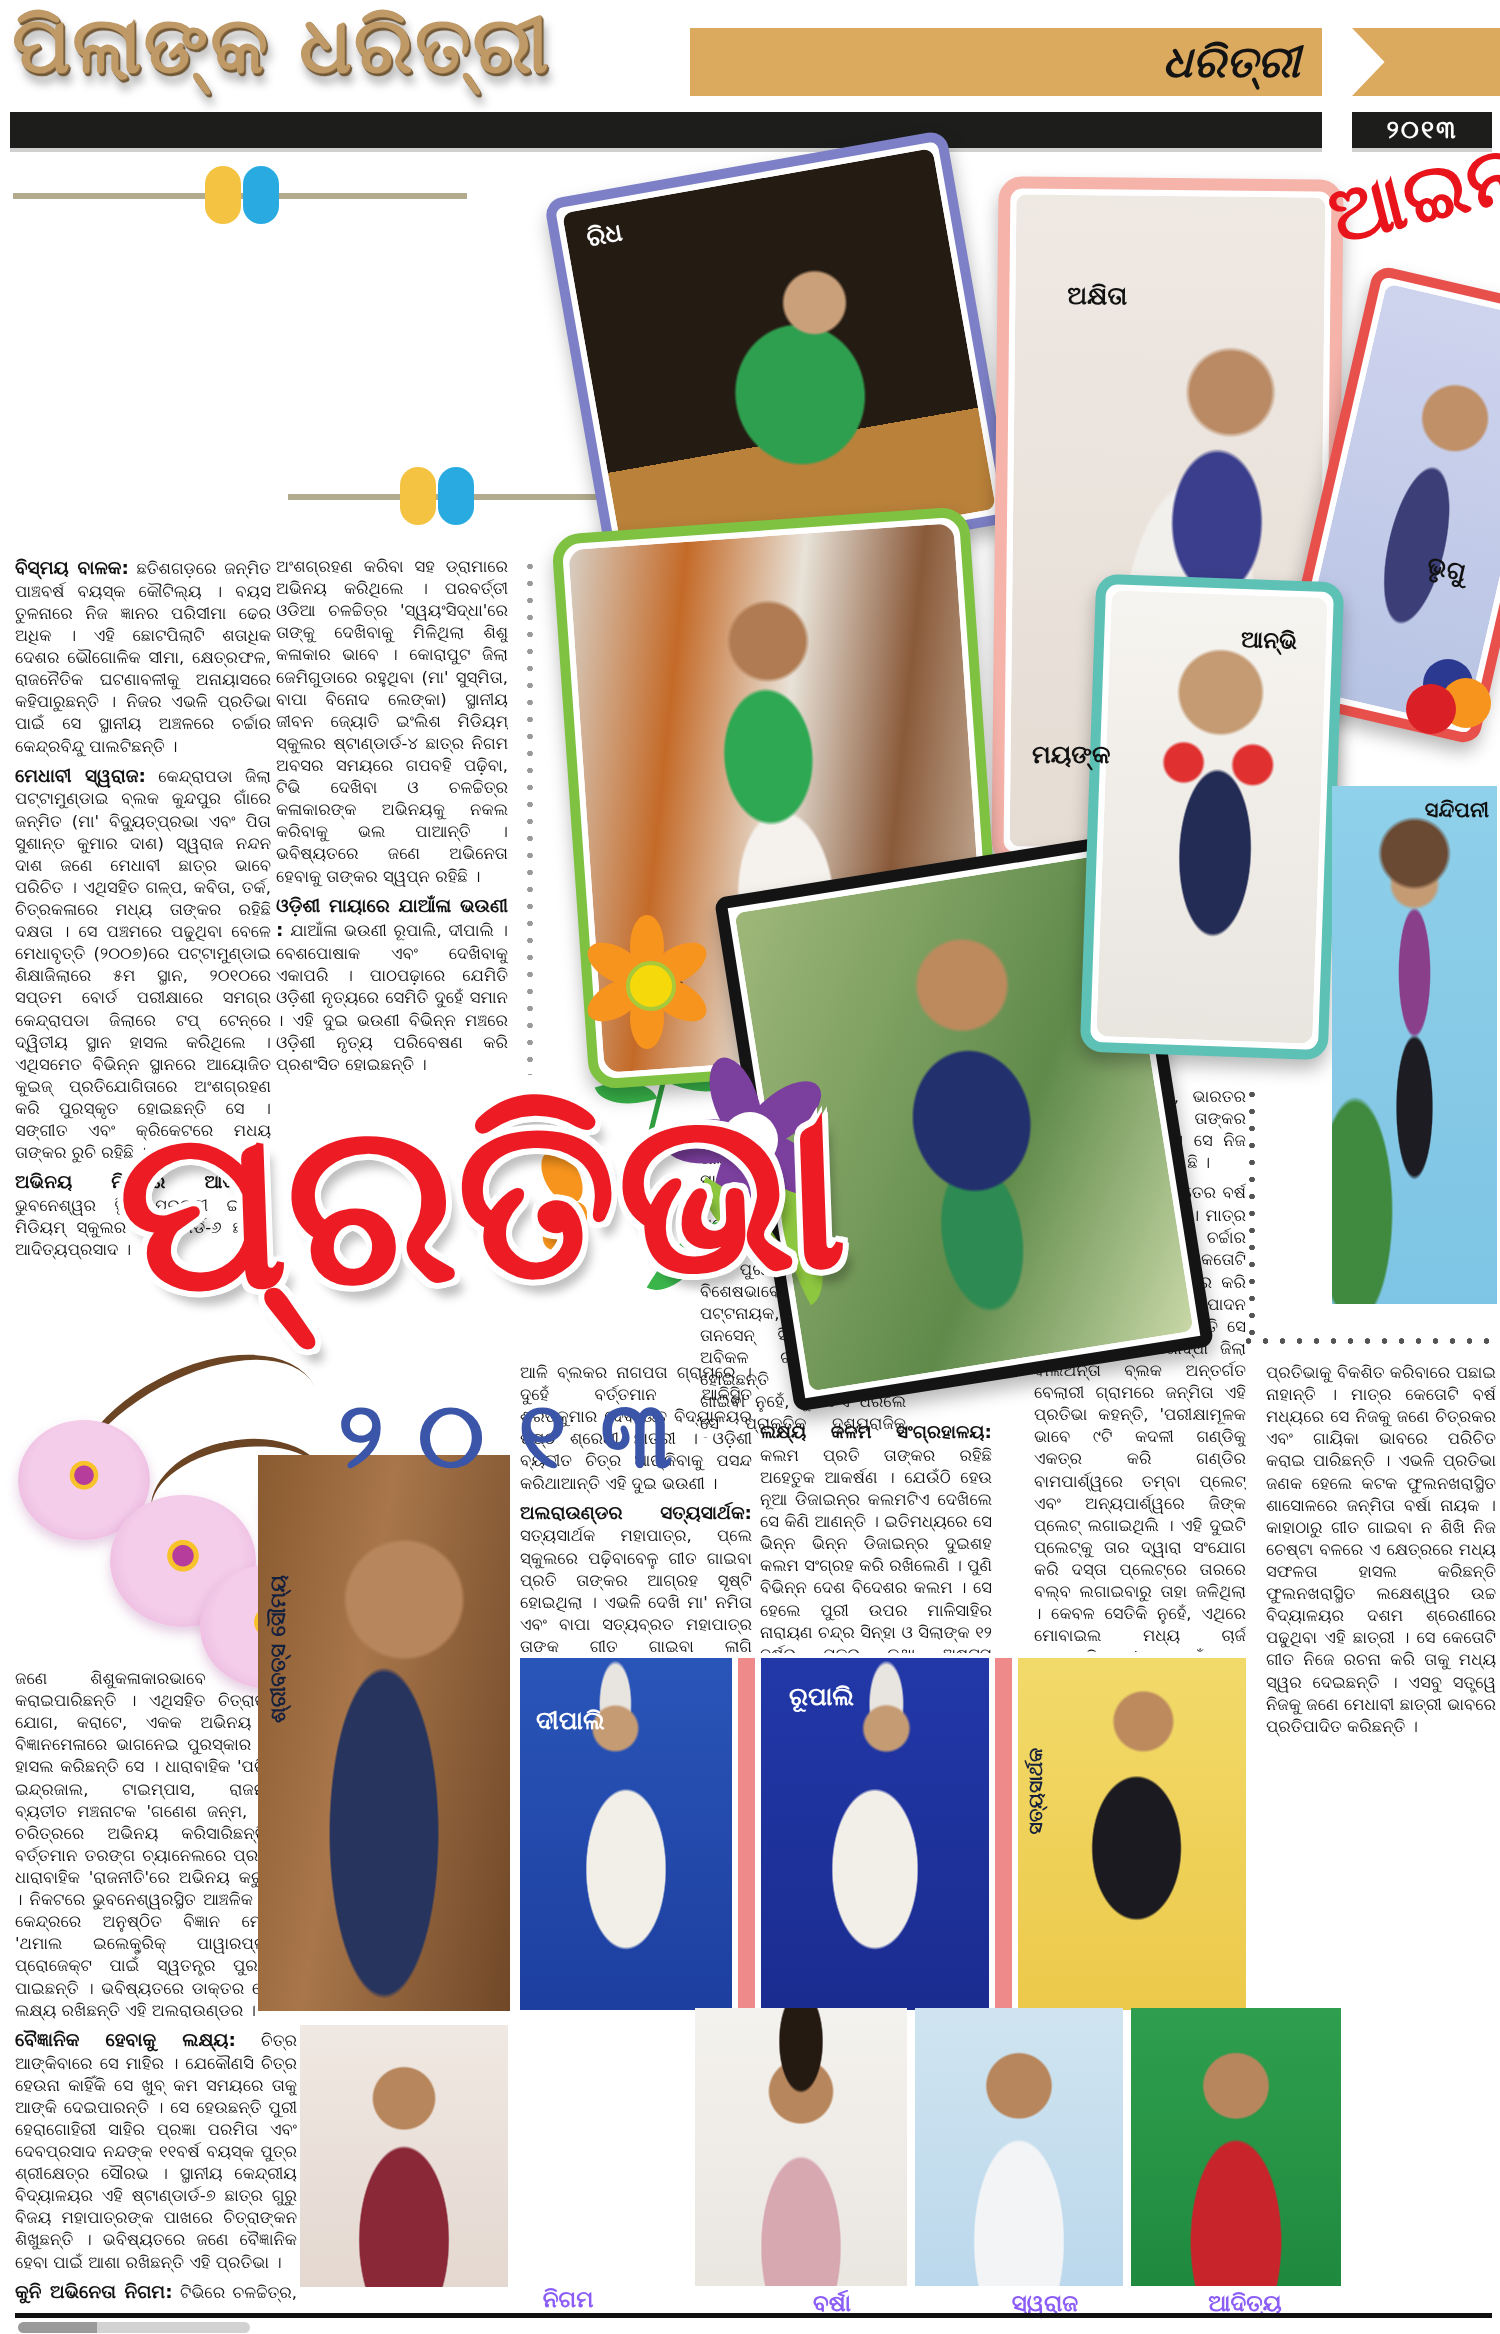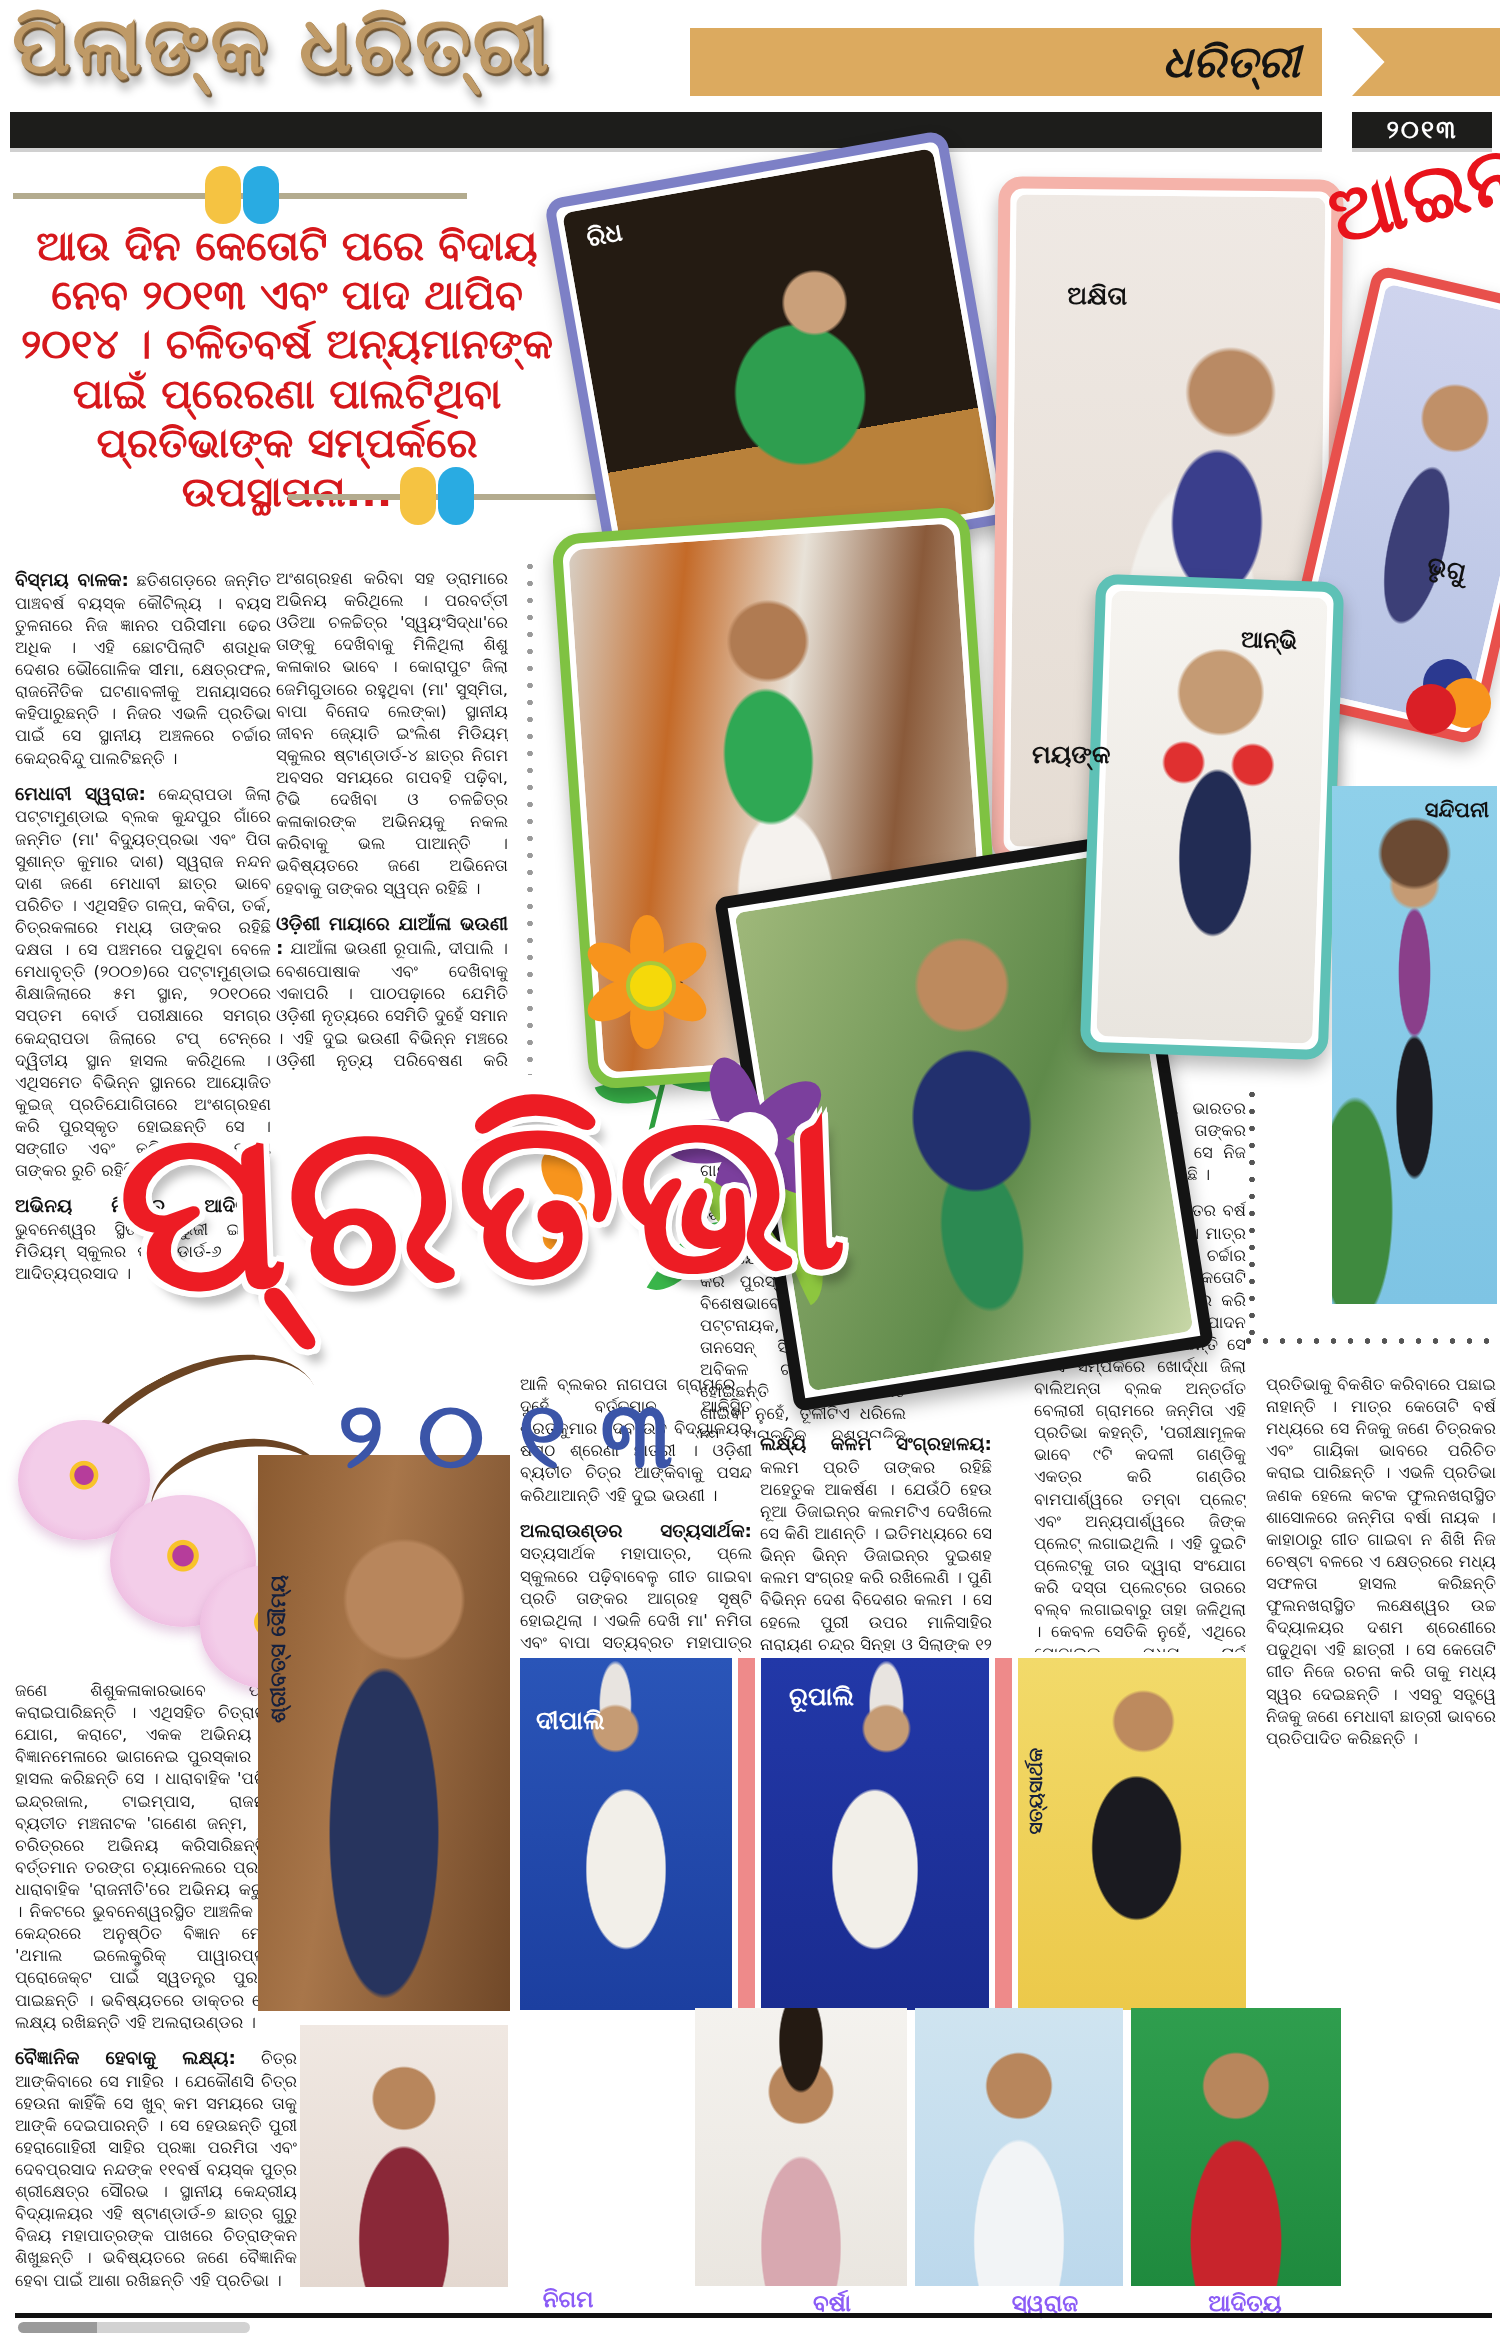--- a/index.html
+++ b/index.html
@@ -20,21 +20,21 @@
     display:flex;align-items:center;justify-content:center;}
   .yearbar span{color:#fff;font-size:25px;font-weight:bold;letter-spacing:2px;}
   
   .divline{height:6px;background:#b3ab8e;}
   .pill{width:36px;height:58px;border-radius:18px;}
   .pill.y{background:#f5c342;} .pill.b{background:#29abe2;}
   .intro{left:8px;top:222px;width:558px;text-align:center;font-size:41px;line-height:1.2;
     font-weight:bold;color:#d6181c;}
   
   .col{font-size:16.5px;line-height:1.34;text-align:justify;color:#121212;overflow:hidden;}
-  .col p{margin:12px 0 6px 0;}
+  .col p{margin:0 0 6px 0;}
   .col b{font-size:18.5px;}
   
   .vdots{width:8px;background-image:radial-gradient(circle,#9a9a9a 2.6px,rgba(0,0,0,0) 3px);
     background-size:8px 17px;background-repeat:repeat-y;}
   .vdots.dark{background-image:radial-gradient(circle,#555 2.6px,rgba(0,0,0,0) 3px);}
   .hdots{height:8px;background-image:radial-gradient(circle,#9a9a9a 2.6px,rgba(0,0,0,0) 3px);
     background-size:17px 8px;background-repeat:repeat-x;}
   .hdots.dark{background-image:radial-gradient(circle,#555 2.6px,rgba(0,0,0,0) 3px);}
   
   .ph{box-sizing:border-box;background:#fff;border:10px solid #888;border-radius:18px;
@@ -94,21 +94,20 @@
   </div>
   <div class="abs goldbar2"></div>
   <div class="abs blackbar"></div>
   <div class="abs yearbar">
     <span>୨୦୧୩</span>
   </div>
 
   <div class="abs divline" style="left:13px;top:193px;width:454px;"></div>
   <div class="abs pill y" style="left:205px;top:166px;"></div>
   <div class="abs pill b" style="left:243px;top:166px;"></div>
-  <div class="abs intro">ଆଉ ଦିନ କେତୋଟି ପରେ ବିଦାୟ ନେବ ୨୦୧୩ ଏବଂ ପାଦ ଥାପିବ ୨୦୧୪ । ଚଳିତବର୍ଷ ଅନ୍ୟମାନଙ୍କ ପାଇଁ ପ୍ରେରଣା ପାଲଟିଥିବା ପ୍ରତିଭାଙ୍କ ସମ୍ପର୍କରେ ଉପସ୍ଥାପନା...</div>
   <div class="abs divline" style="left:288px;top:494px;width:368px;"></div>
   <div class="abs pill y" style="left:400px;top:467px;"></div>
   <div class="abs pill b" style="left:438px;top:467px;"></div>
 
   <div class="abs col" style="left:15px;top:556px;width:256px;height:828px;">
     <p class="art"><b>ବିସ୍ମୟ ବାଳକ:</b> <span>ଛତିଶଗଡ଼ରେ ଜନ୍ମିତ ପାଞ୍ଚବର୍ଷ ବୟସ୍କ କୌଟିଲ୍ୟ । ବୟସ ତୁଳନାରେ ନିଜ ଜ୍ଞାନର ପରିସୀମା ଢେର ଅଧିକ । ଏହି ଛୋଟପିଲାଟି ଶତାଧିକ ଦେଶର ଭୌଗୋଳିକ ସୀମା, କ୍ଷେତ୍ରଫଳ, ରାଜନୈତିକ ଘଟଣାବଳୀକୁ ଅନାୟାସରେ କହିପାରୁଛନ୍ତି । ନିଜର ଏଭଳି ପ୍ରତିଭା ପାଇଁ ସେ ସ୍ଥାନୀୟ ଅଞ୍ଚଳରେ ଚର୍ଚ୍ଚାର କେନ୍ଦ୍ରବିନ୍ଦୁ ପାଲଟିଛନ୍ତି ।</span></p>
     <p class="art"><b>ମେଧାବୀ ସ୍ୱରାଜ:</b> <span>କେନ୍ଦ୍ରାପଡା ଜିଲା ପଟ୍ଟାମୁଣ୍ଡାଇ ବ୍ଲକ କୁନ୍ଦପୁର ଗାଁରେ ଜନ୍ମିତ (ମା' ବିଦ୍ୟୁତ୍‌ପ୍ରଭା ଏବଂ ପିତା ସୁଶାନ୍ତ କୁମାର ଦାଶ) ସ୍ୱରାଜ ନନ୍ଦନ ଦାଶ ଜଣେ ମେଧାବୀ ଛାତ୍ର ଭାବେ ପରିଚିତ । ଏଥିସହିତ ଗଳ୍ପ, କବିତା, ତର୍କ, ଚିତ୍ରକଳାରେ ମଧ୍ୟ ତାଙ୍କର ରହିଛି ଦକ୍ଷତା । ସେ ପଞ୍ଚମରେ ପଢୁଥିବା ବେଳେ ମେଧାବୃତ୍ତି (୨୦୦୭)ରେ ପଟ୍ଟାମୁଣ୍ଡାଇ ଶିକ୍ଷାଜିଲାରେ ୫ମ ସ୍ଥାନ, ୨୦୧୦ରେ ସପ୍ତମ ବୋର୍ଡ ପରୀକ୍ଷାରେ ସମଗ୍ର କେନ୍ଦ୍ରାପଡା ଜିଲାରେ ଟପ୍ ଟେନ୍‌ରେ ଦ୍ୱିତୀୟ ସ୍ଥାନ ହାସଲ କରିଥିଲେ । ଏଥିସମେତ ବିଭିନ୍ନ ସ୍ଥାନରେ ଆୟୋଜିତ କୁଇଜ୍ ପ୍ରତିଯୋଗିତାରେ ଅଂଶଗ୍ରହଣ କରି ପୁରସ୍କୃତ ହୋଇଛନ୍ତି ସେ । ସଙ୍ଗୀତ ଏବଂ କ୍ରିକେଟରେ ମଧ୍ୟ ତାଙ୍କର ରୁଚି ରହିଛି ।</span></p>
     <p class="art"><b>ଅଭିନୟ ନିଶାରେ ଆଦିତ୍ୟ:</b> <span>ଭୁବନେଶ୍ୱର ସ୍ଥିତ ପ୍ରଭୁଜୀ ଇଂଲିଶ୍ ମିଡିୟମ୍ ସ୍କୁଲର ଷ୍ଟାଣ୍ଡାର୍ଡ-୬ ଛାତ୍ର ଆଦିତ୍ୟପ୍ରସାଦ ।</span></p>
   </div>
 

